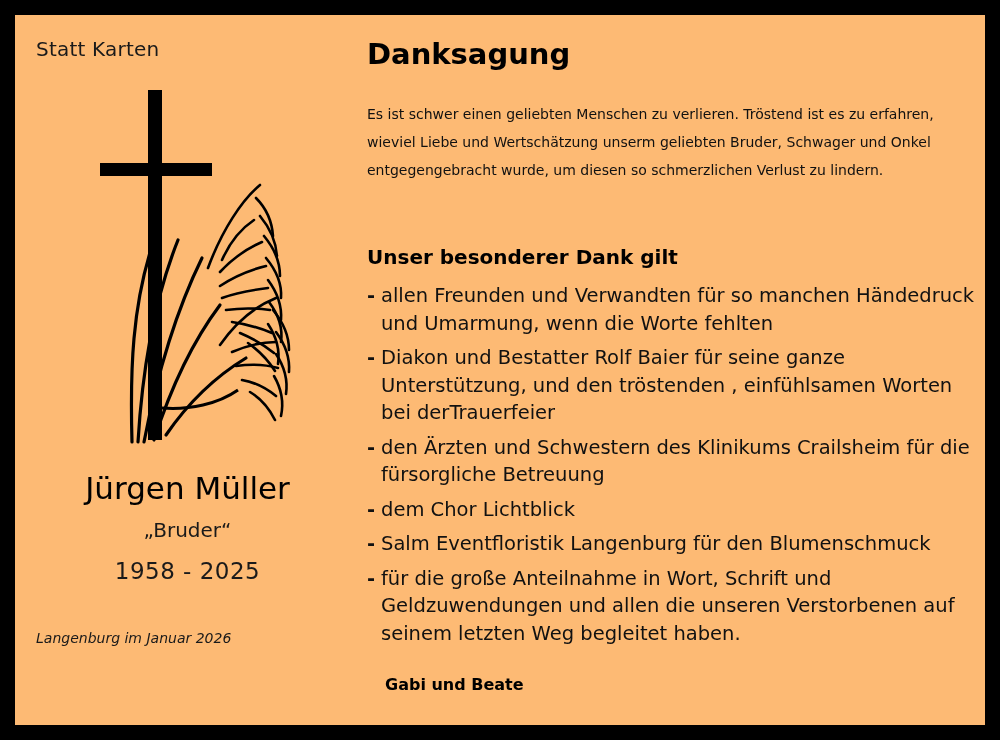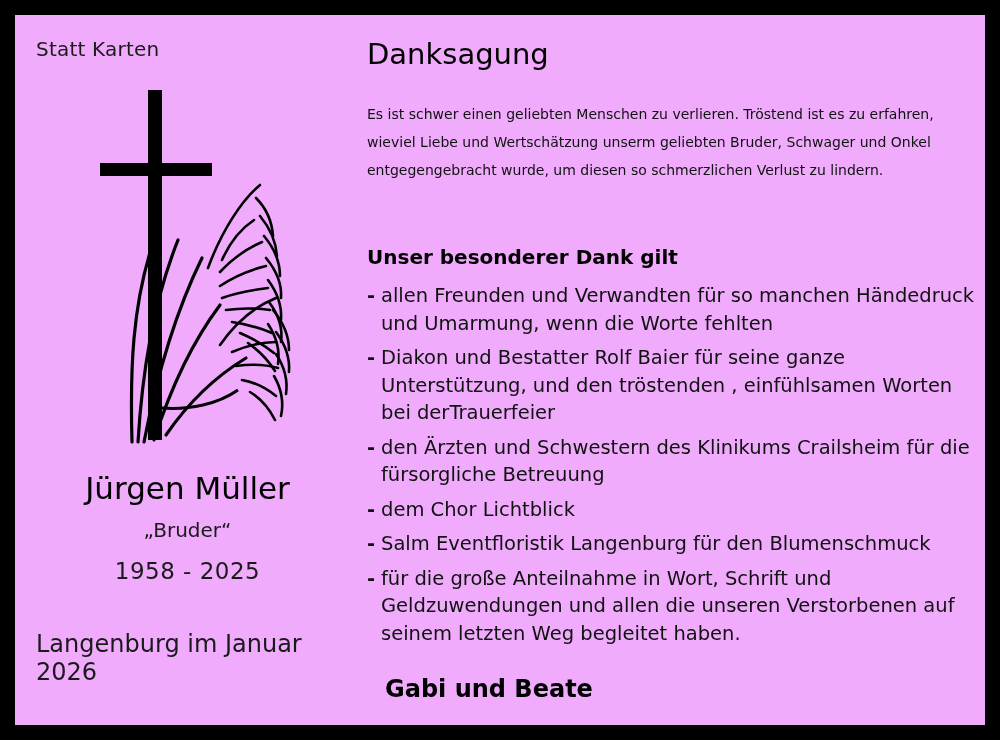--- a/index.html
+++ b/index.html
@@ -8,21 +8,21 @@
     background: #ffffff;
   }
   body {
     font-family: "DejaVu Sans", sans-serif;
   }
   .page {
     position: relative;
     width: 1000px;
     height: 740px;
     box-sizing: border-box;
-    background: #f0abfc;
+    background: #fdba74;
     overflow: hidden;
     padding-left: 28px;
   }
   
   .frame-top,
   .frame-bottom,
   .frame-left,
   .frame-right {
     position: absolute;
     background: #000000;
@@ -89,38 +89,39 @@
     width: 345px;
     text-align: center;
     font-size: 23px;
     color: #1a1a1a;
     letter-spacing: 0.5px;
   }
   .place-date {
     position: absolute;
     left: 21px;
     top: 615px;
-    font-size: 24px;
-    color: #1a1a1a;
+    font-size: 14px;
+    color: #1a1a1a;
+    font-style: italic;
   }
 
   
   .right-col {
     position: absolute;
     left: 352px;
     top: 0;
     width: 618px;
     height: 710px;
   }
   .headline {
     position: absolute;
     left: 0;
     top: 22px;
     font-size: 29px;
-    font-weight: normal;
+    font-weight: bold;
     color: #000000;
   }
   .intro {
     position: absolute;
     left: 0;
     top: 85px;
     width: 610px;
     font-size: 14px;
     line-height: 28px;
     color: #111111;
@@ -153,21 +154,21 @@
   .thanks-list li .dash {
     position: absolute;
     left: 0;
     top: 0;
     font-weight: bold;
   }
   .signature {
     position: absolute;
     left: 18px;
     top: 660px;
-    font-size: 24px;
+    font-size: 16px;
     font-weight: bold;
     color: #000000;
   }
 </style>
 </head>
 <body>
 
 <div class="page">
 
   <div class="frame-top"></div>

